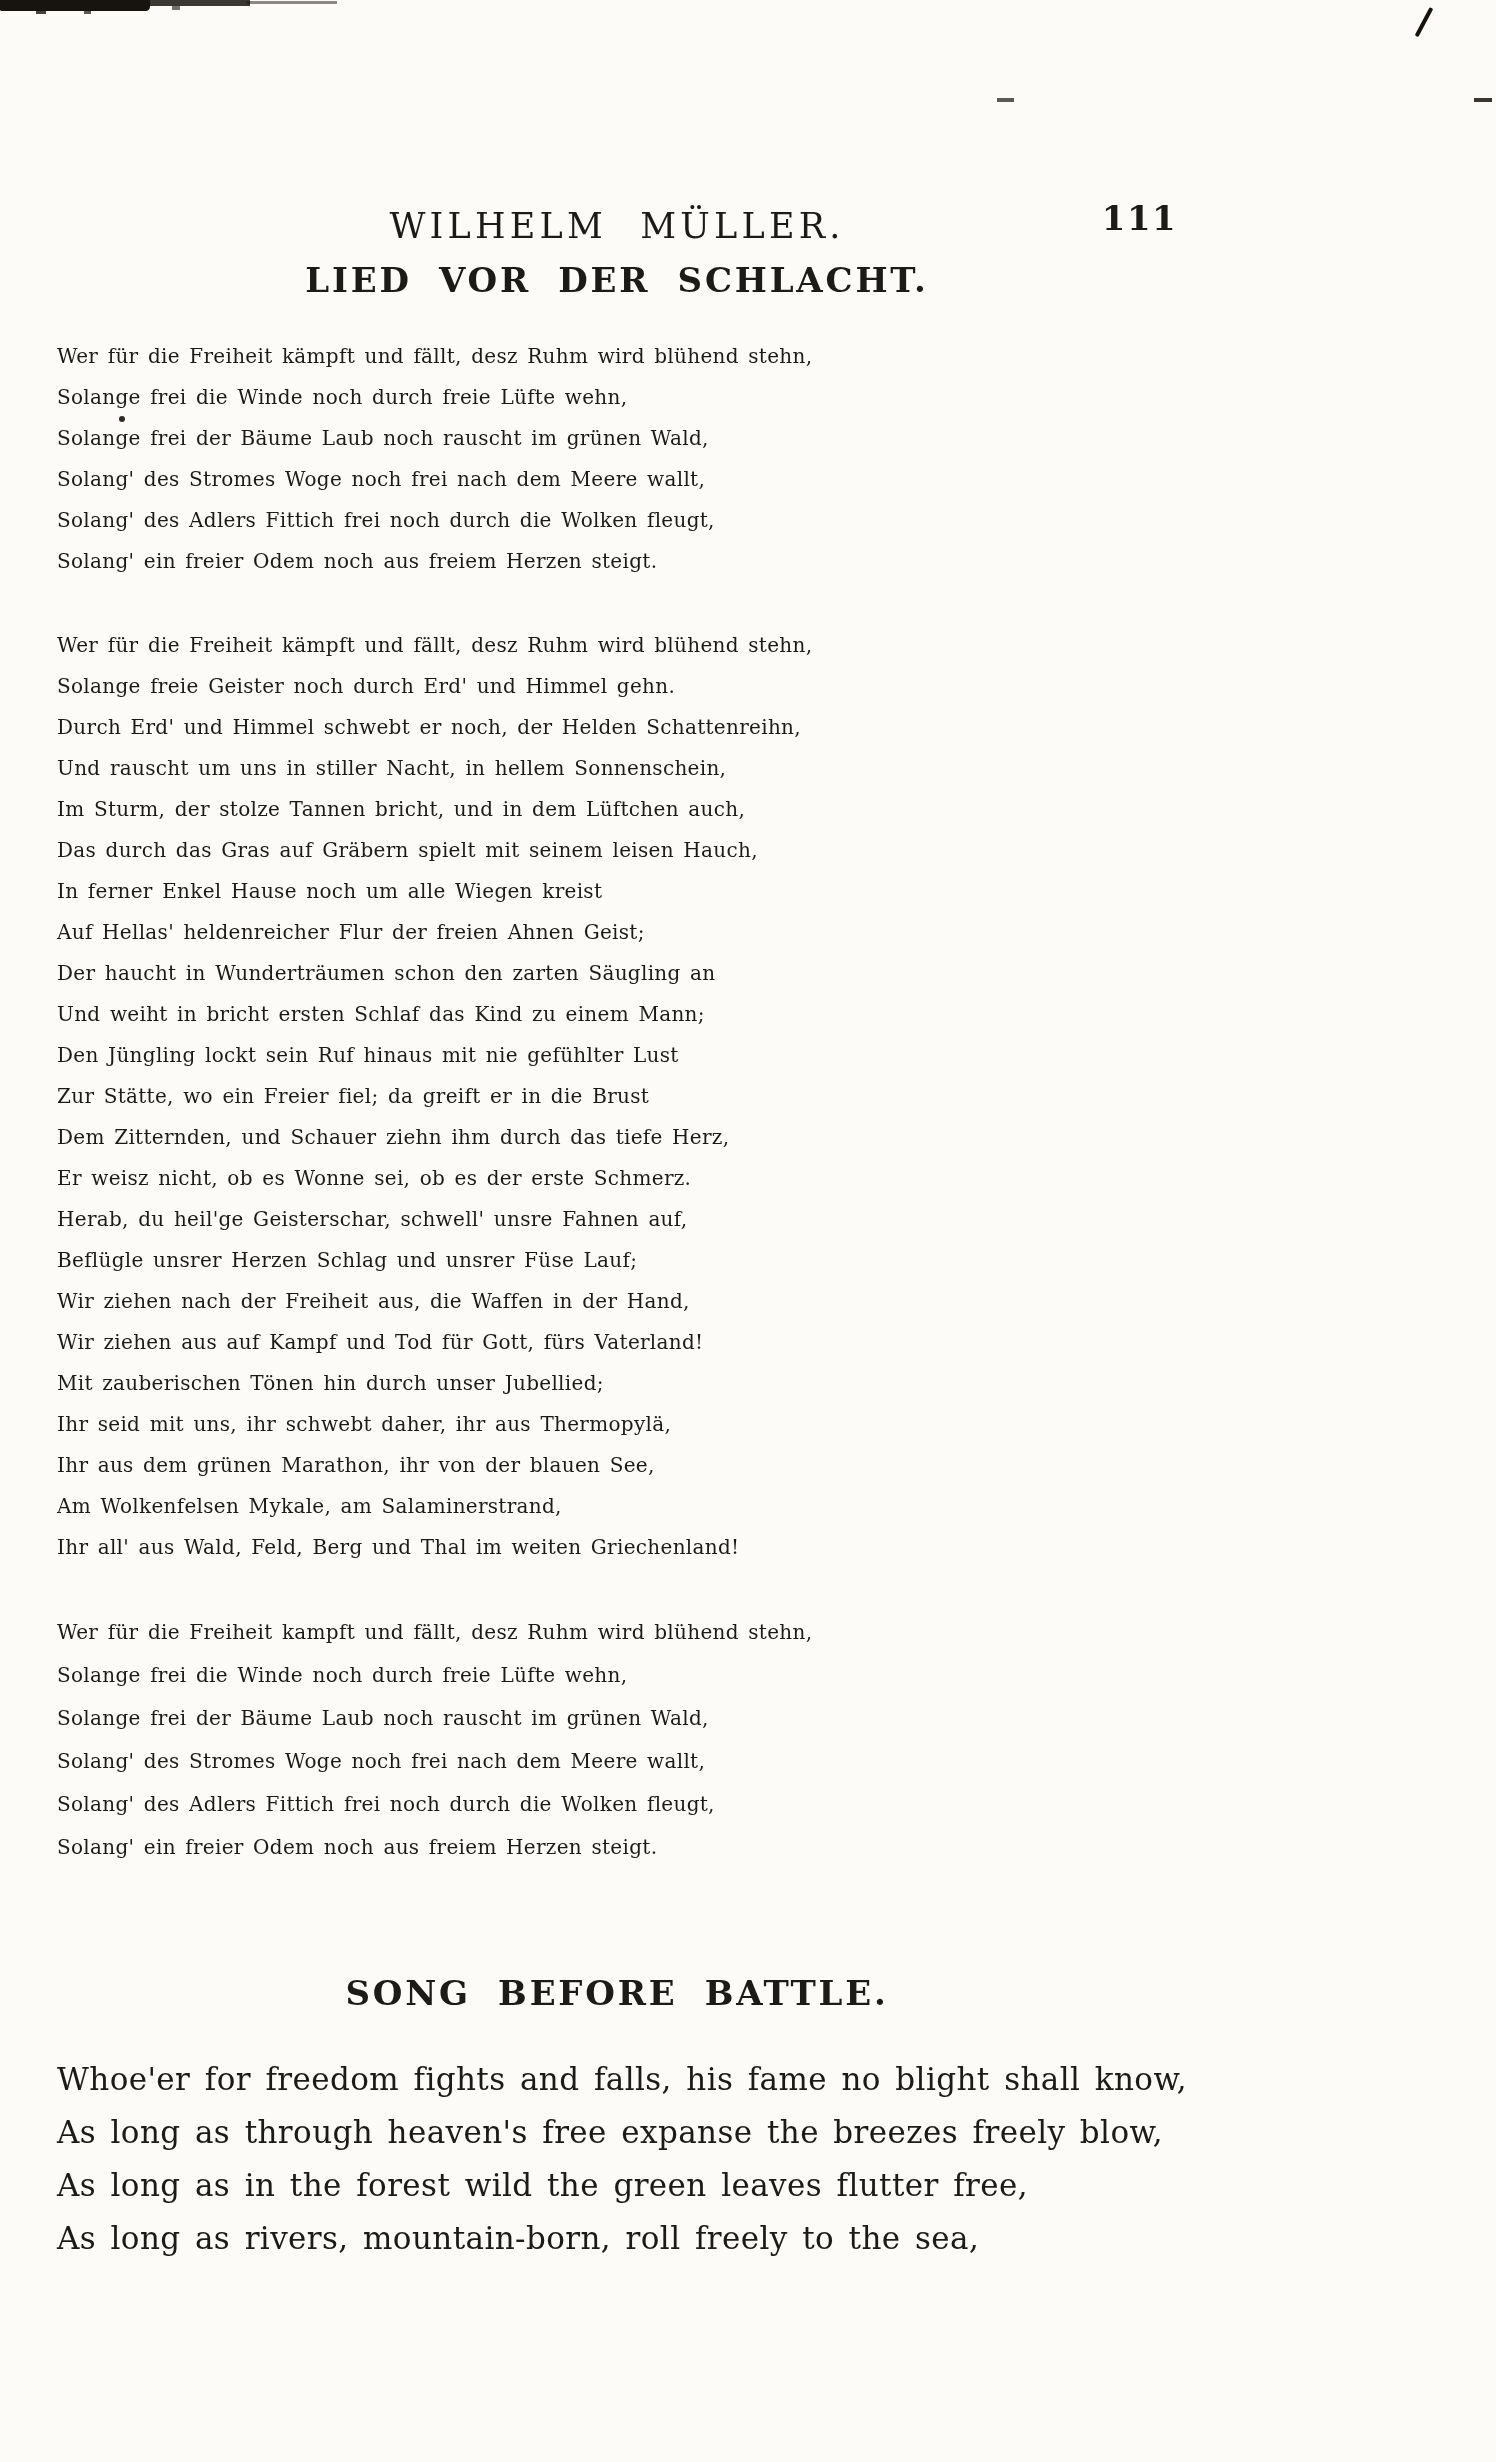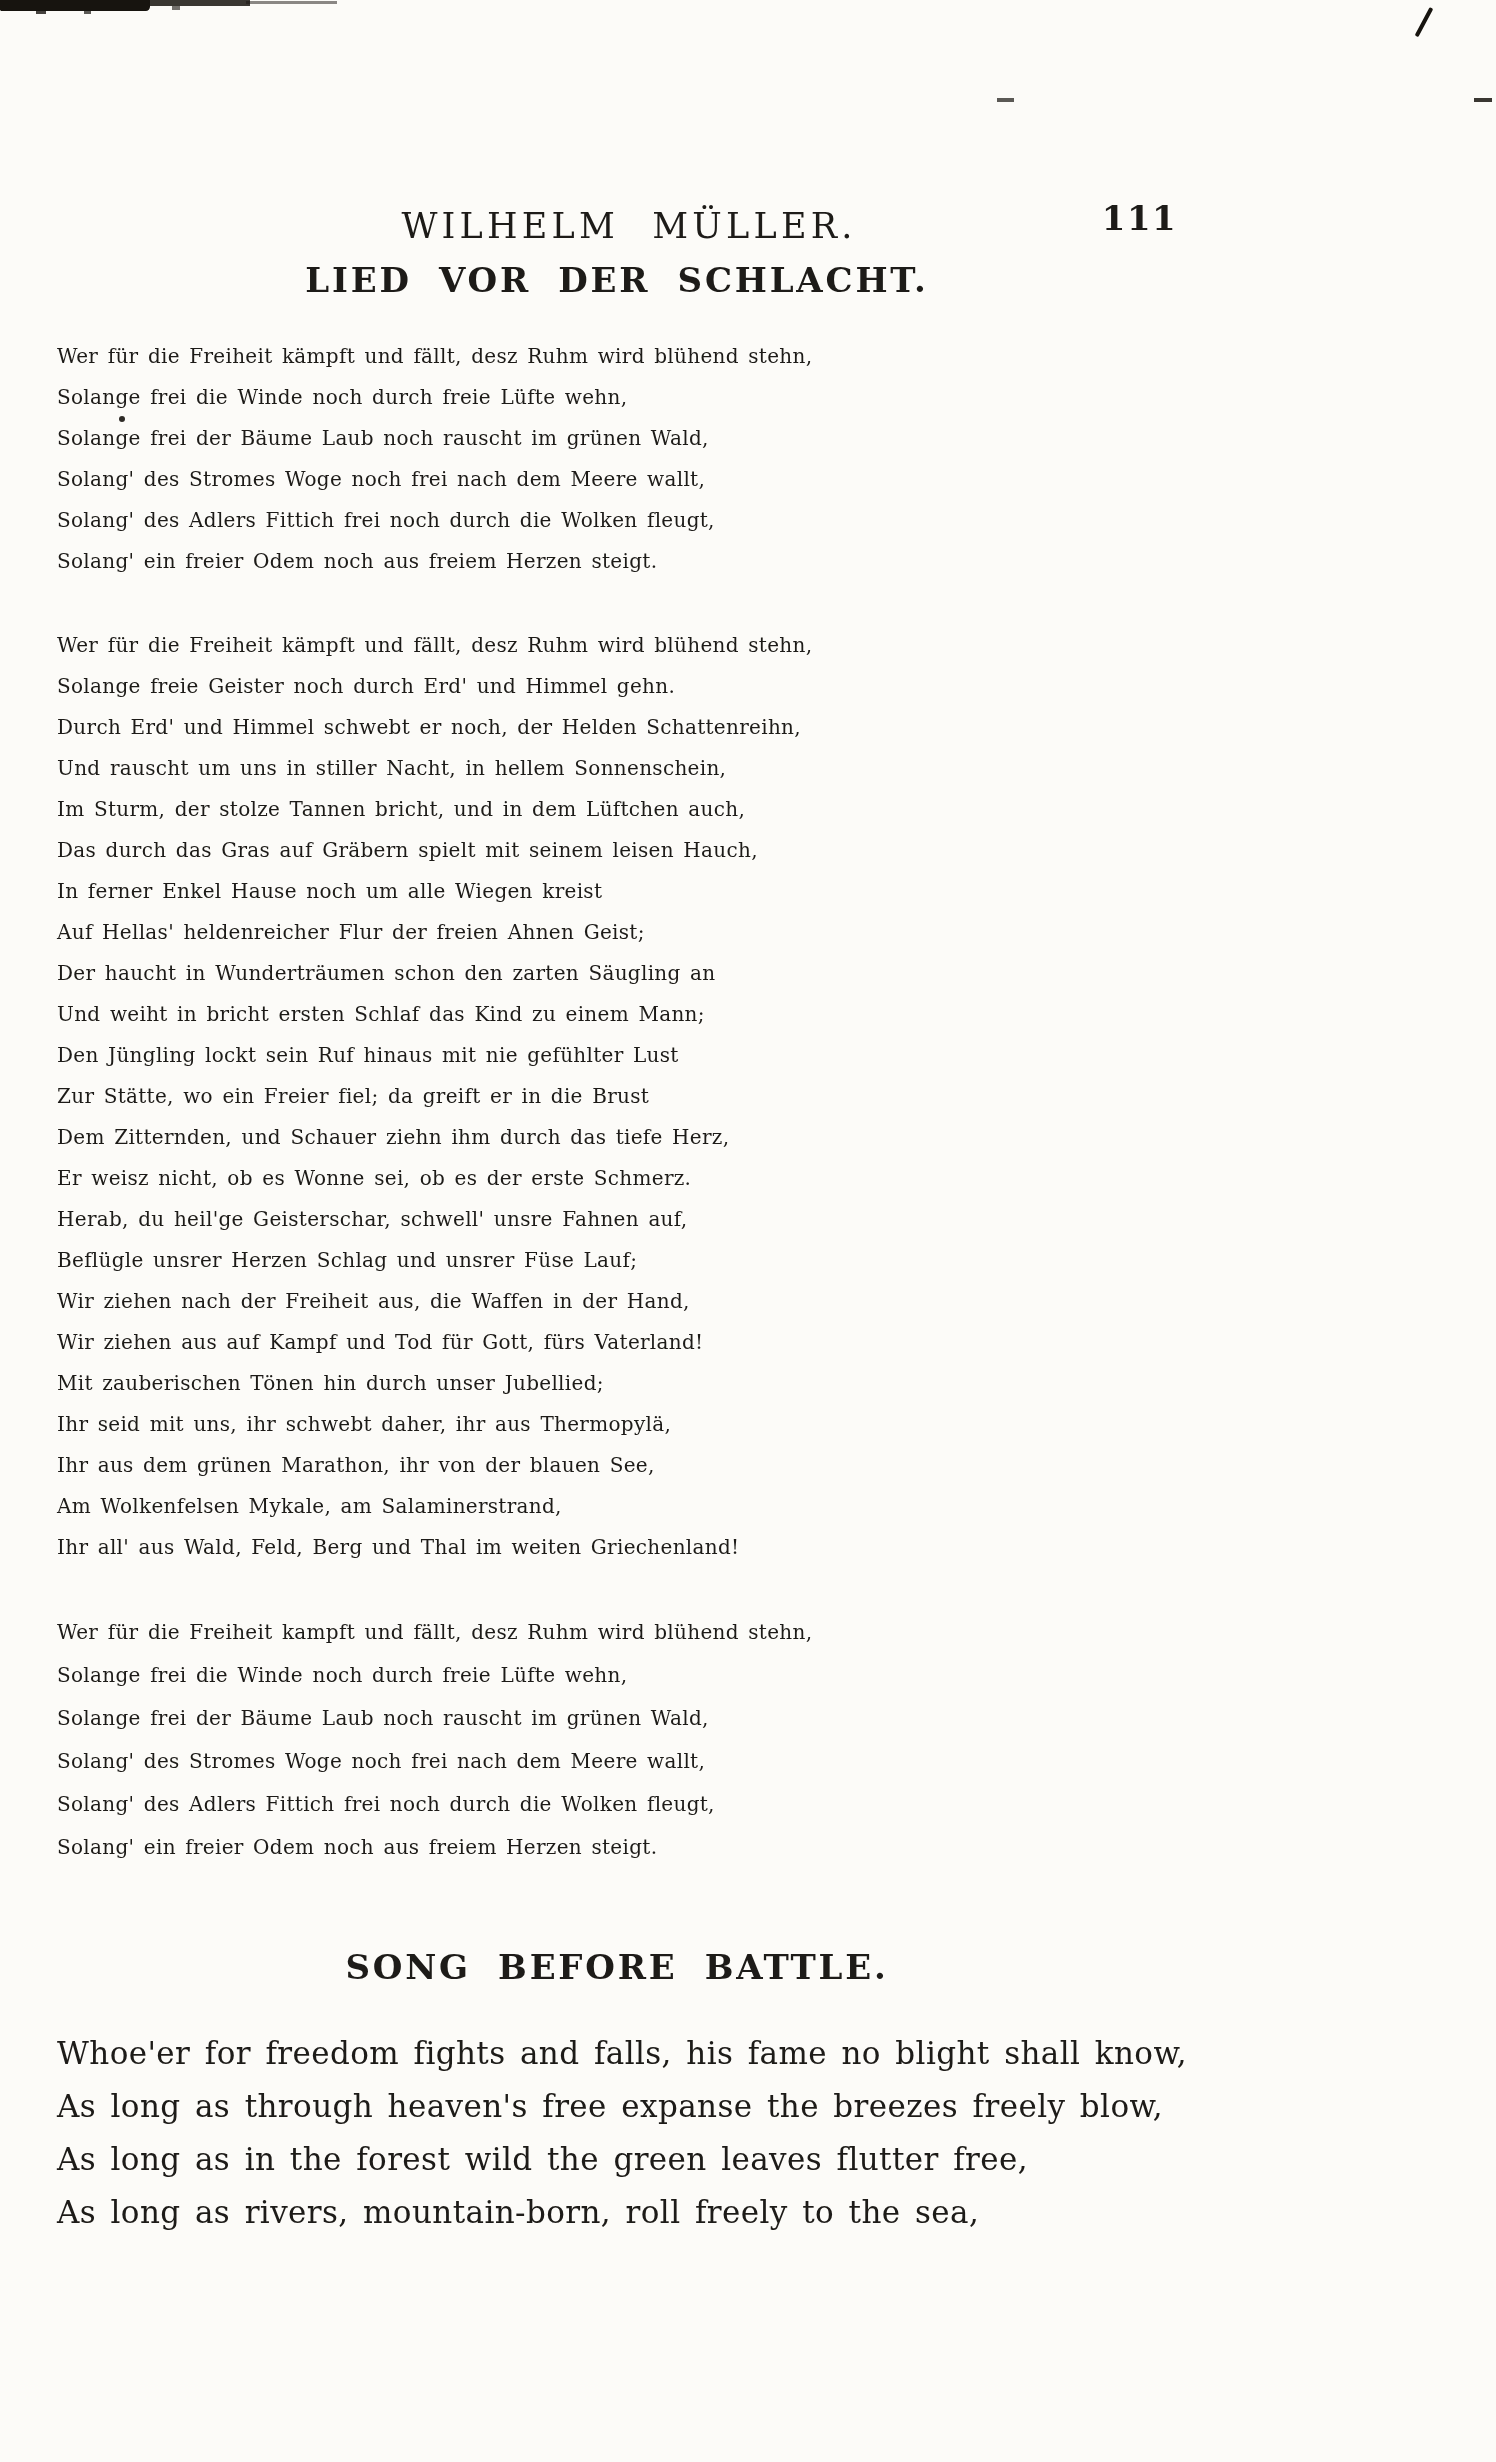--- a/index.html
+++ b/index.html
@@ -30,21 +30,20 @@
     height: 54px;
   }
   .header-title {
     position: absolute;
     left: 50%;
     transform: translateX(-50%);
     font-size: 35px;
     letter-spacing: 4.2px;
     word-spacing: 18px;
     white-space: nowrap;
-    margin-left: 12px;
   }
   .page-number {
     position: absolute;
     right: 0;
     top: -8.4px;
     font-size: 34px;
     font-weight: 700;
     letter-spacing: 1.4px;
   }
 
@@ -52,21 +51,21 @@
   .poem-title {
     text-align: center;
     font-size: 34px;
     font-weight: 700;
     letter-spacing: 2.8px;
     word-spacing: 12.6px;
     margin: 0;
     white-space: nowrap;
   }
   .poem-title.german { }
-  .poem-title.english { margin-top: 78px; }
+  .poem-title.english { margin-top: 104px; }
 
   
   .stanza {
     margin-top: 36px;
   }
   .stanza + .stanza {
     margin-top: 43px;
   }
   .line {
     font-size: 20px;

